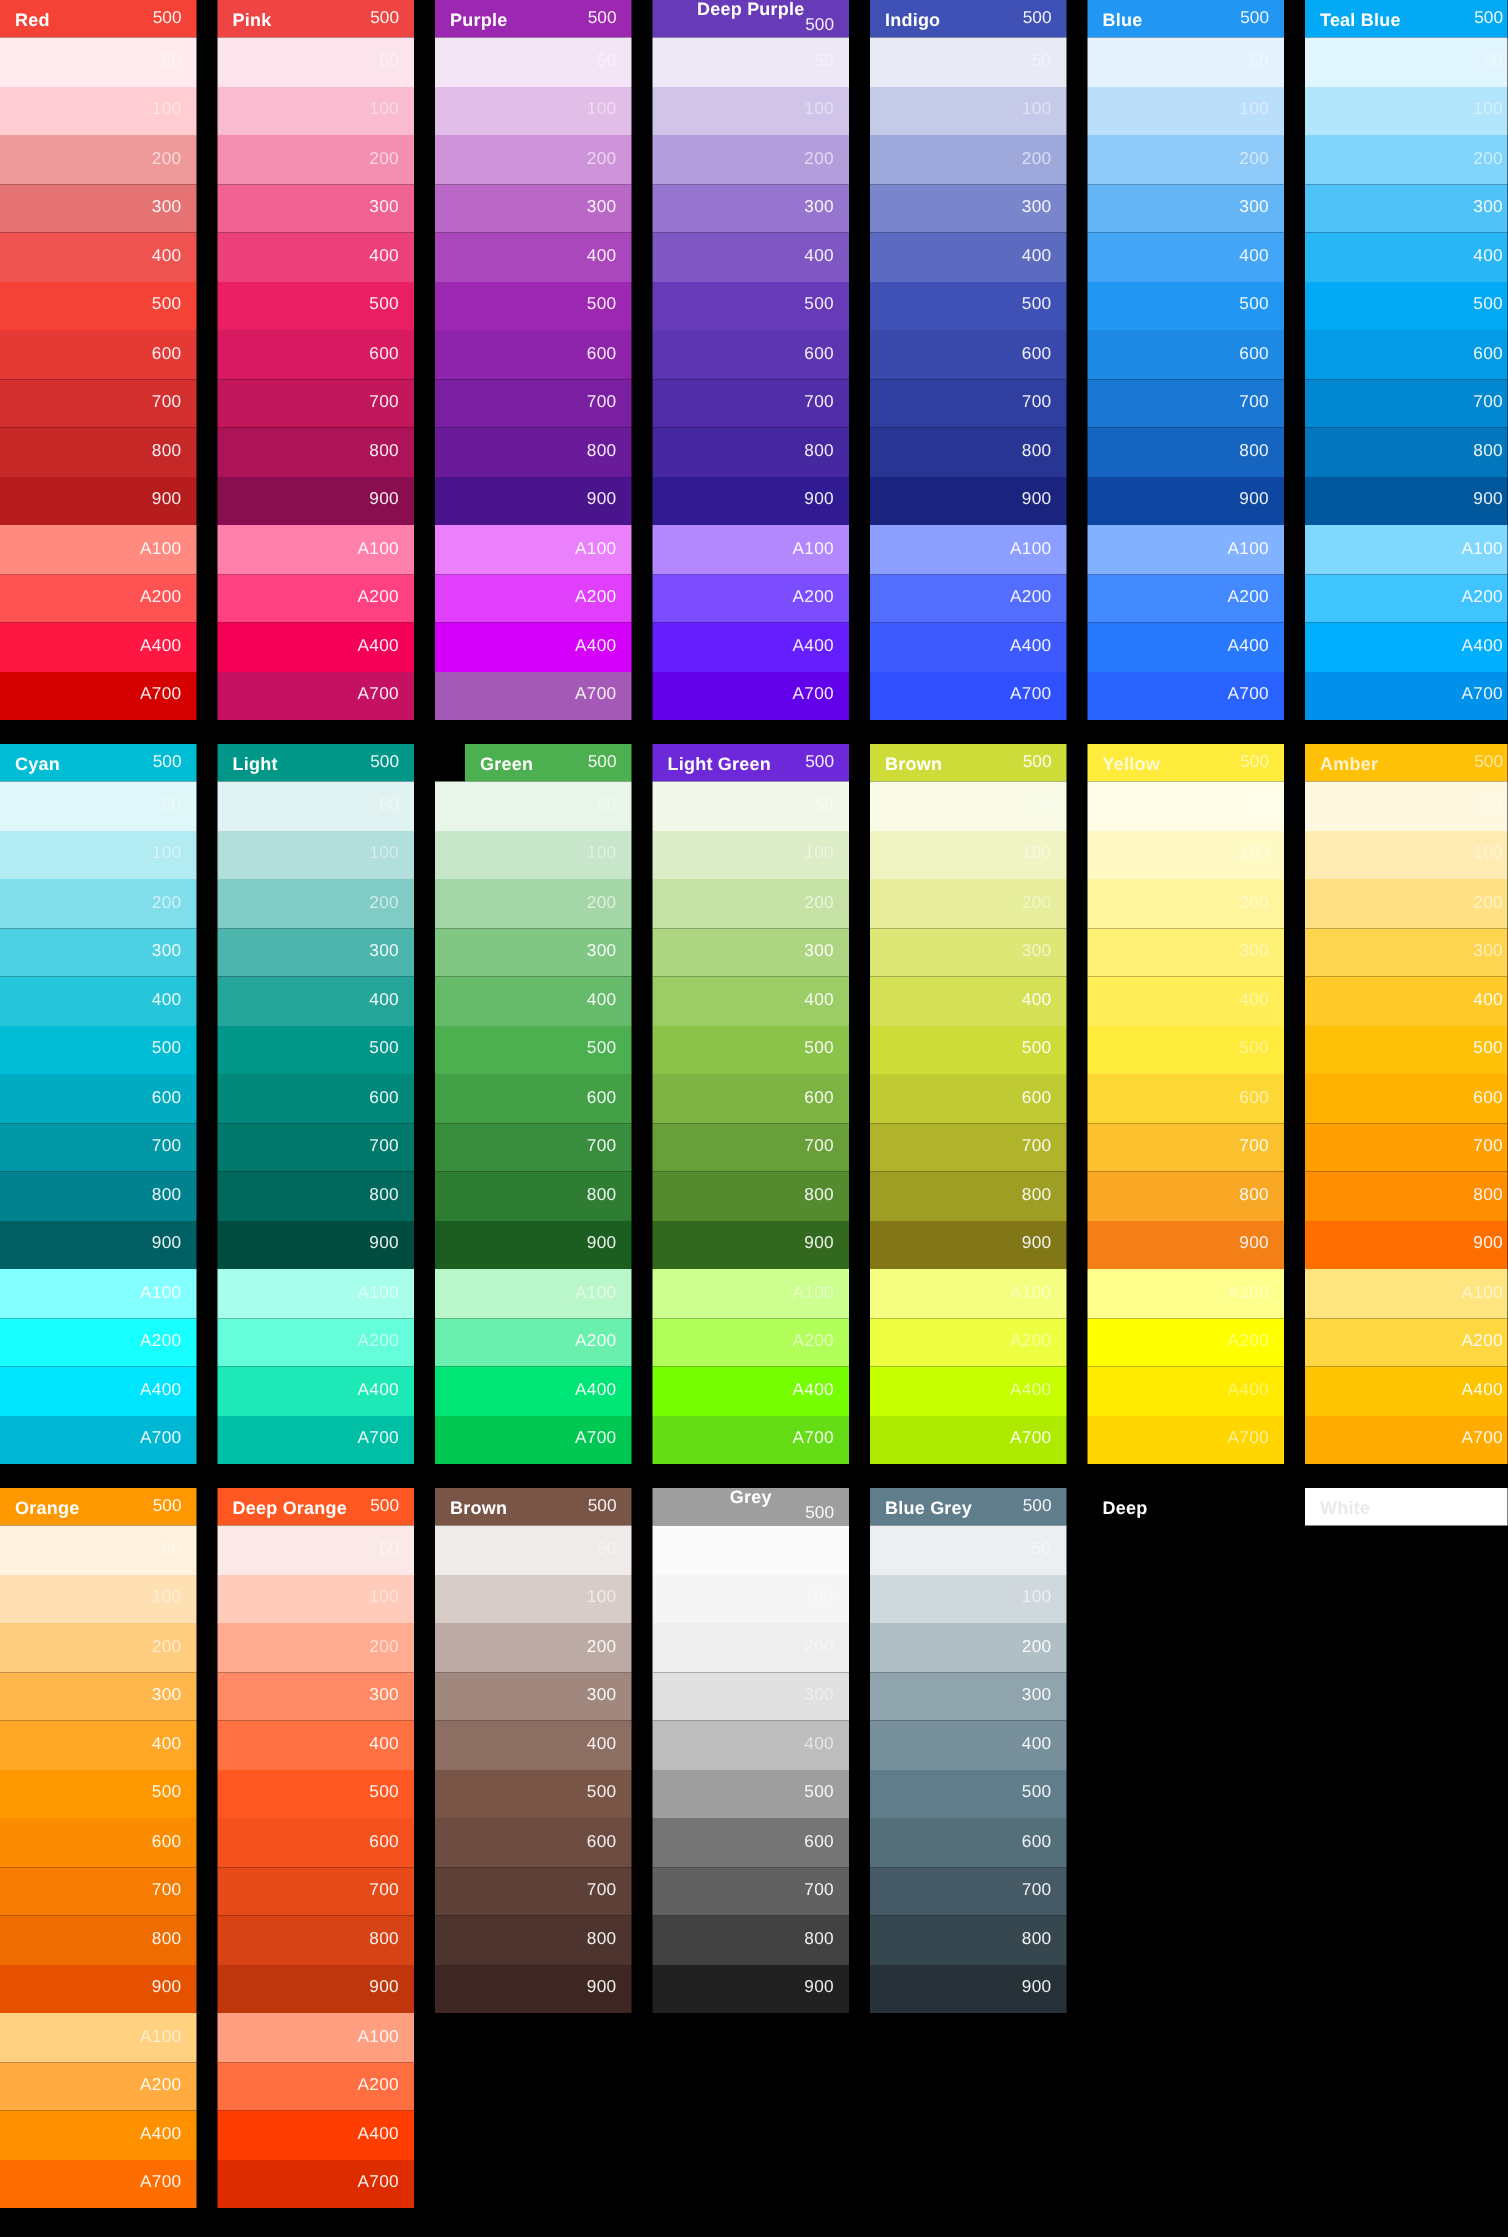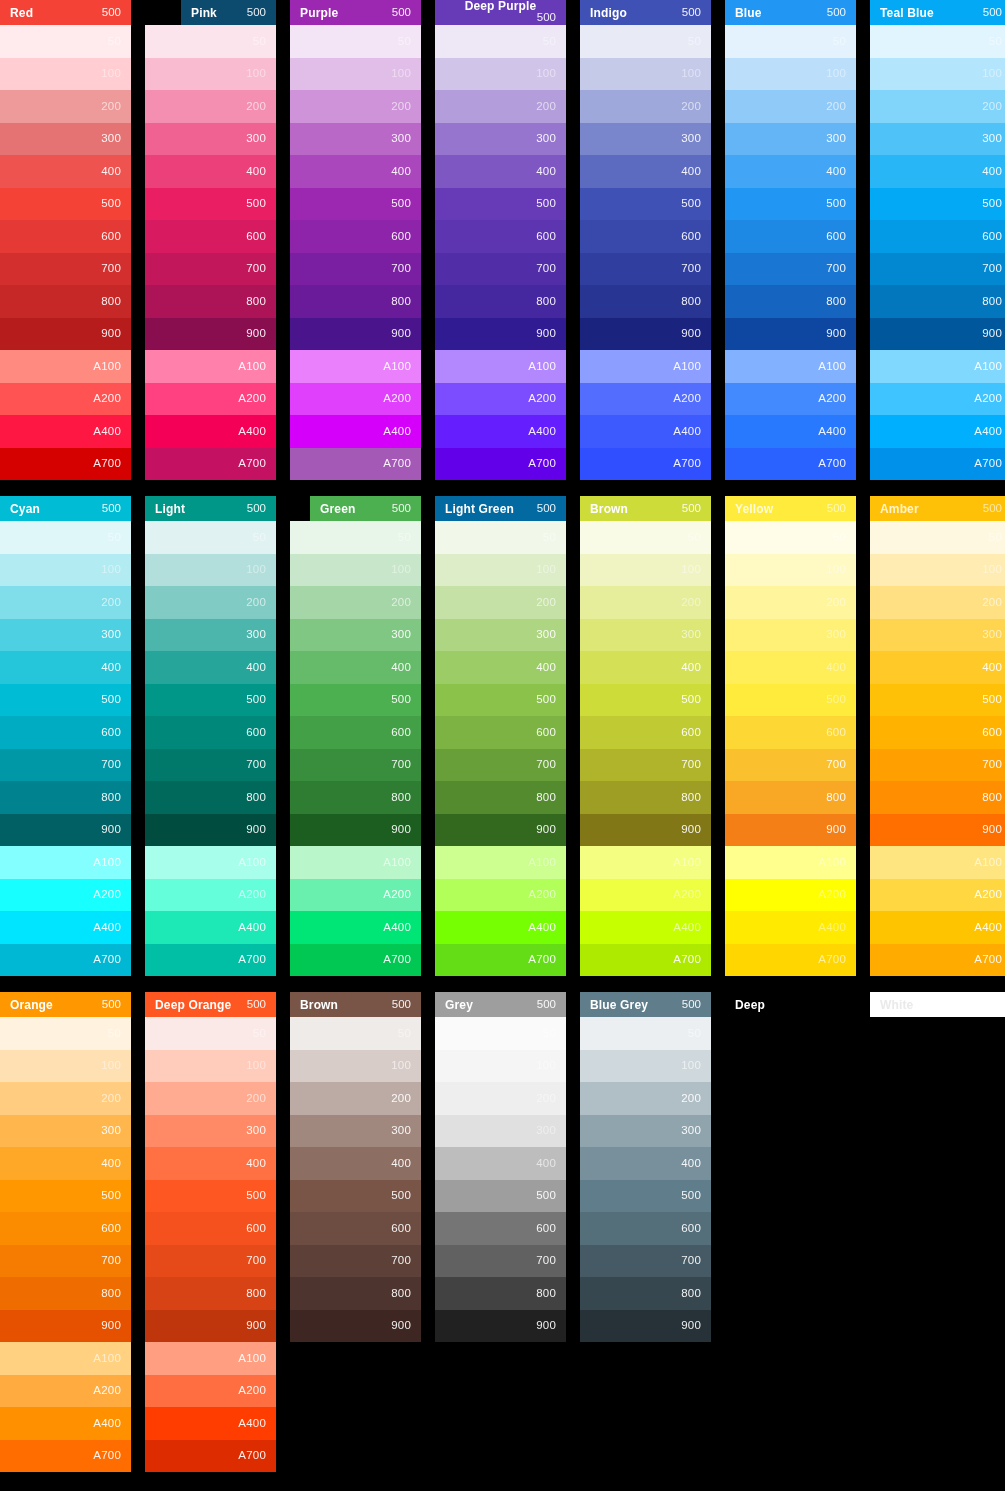--- a/index.html
+++ b/index.html
@@ -95,21 +95,21 @@
           <span class="num">A200</span>
         </div>
         <div class="swatch" style="background: rgb(255, 23, 68);">
           <span class="num">A400</span>
         </div>
         <div class="swatch" style="background: rgb(213, 0, 0);">
           <span class="num">A700</span>
         </div>
       </div>
       <div class="col">
-        <div class="head" style="background: #0c4a6e; margin-left: 36px;">
+        <div class="head" style="background: #ef4444;">
           <span class="name">Pink</span>
           <span class="num">500</span>
         </div>
         <div class="swatch dim" style="background: rgb(252, 228, 236);">
           <span class="num">50</span>
         </div>
         <div class="swatch dim" style="background: rgb(248, 187, 208);">
           <span class="num">100</span>
         </div>
         <div class="swatch dim2" style="background: rgb(244, 143, 177);">
@@ -529,21 +529,21 @@
           <span class="num">A200</span>
         </div>
         <div class="swatch" style="background: rgb(0, 230, 118);">
           <span class="num">A400</span>
         </div>
         <div class="swatch" style="background: rgb(0, 200, 83);">
           <span class="num">A700</span>
         </div>
       </div>
       <div class="col">
-        <div class="head" style="background: #0369a1;">
+        <div class="head" style="background: #6d28d9;">
           <span class="name">Light Green</span>
           <span class="num">500</span>
         </div>
         <div class="swatch dim" style="background: rgb(241, 248, 233);">
           <span class="num">50</span>
         </div>
         <div class="swatch dim" style="background: rgb(220, 237, 200);">
           <span class="num">100</span>
         </div>
         <div class="swatch dim2" style="background: rgb(197, 225, 165);">
@@ -855,21 +855,21 @@
           <span class="num">700</span>
         </div>
         <div class="swatch" style="background: rgb(78, 52, 46);">
           <span class="num">800</span>
         </div>
         <div class="swatch" style="background: rgb(62, 39, 35);">
           <span class="num">900</span>
         </div>
       </div>
       <div class="col">
-        <div class="head" style="background: rgb(158, 158, 158);">
+        <div class="head" style="background: rgb(158, 158, 158); flex-direction: column;">
           <span class="name">Grey</span>
           <span class="num">500</span>
         </div>
         <div class="swatch dim" style="background: rgb(250, 250, 250);">
           <span class="num">50</span>
         </div>
         <div class="swatch dim" style="background: rgb(245, 245, 245);">
           <span class="num">100</span>
         </div>
         <div class="swatch dim" style="background: rgb(238, 238, 238);">

